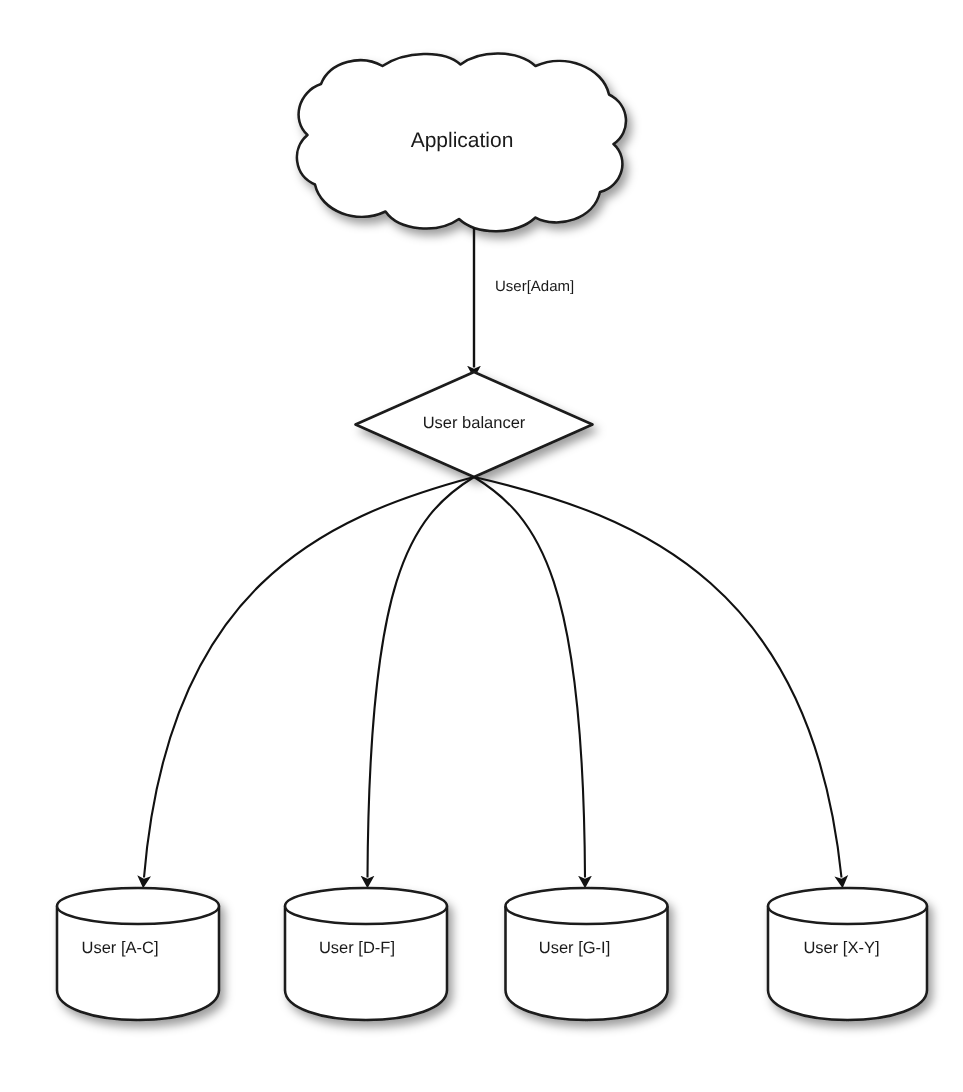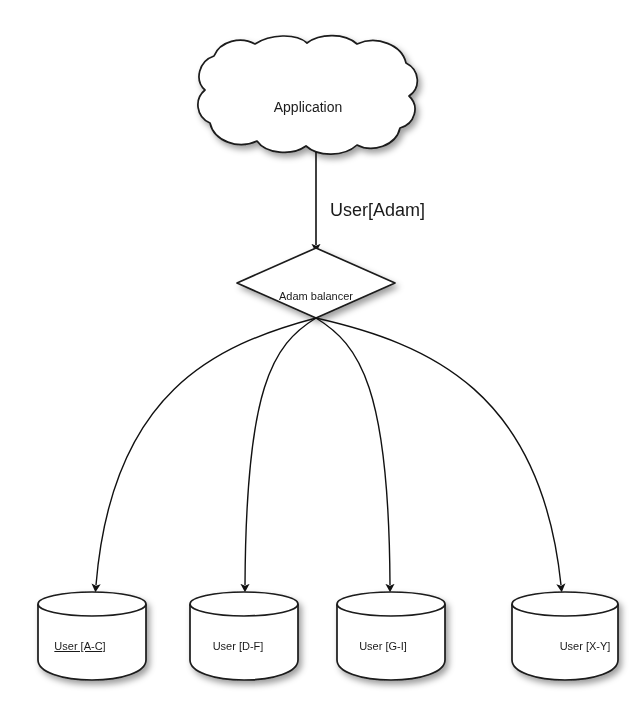--- a/index.html
+++ b/index.html
@@ -21,48 +21,47 @@
     top: 0;
     width: 642px;
     height: 728px;
   }
   .node-label {
     position: absolute;
     text-align: center;
     color: #1a1a1a;
     white-space: nowrap;
     pointer-events: none;
-    margin-top: 14px;
   }
   #cloud-label {
     left: 200px;
     top: 85px;
     width: 216px;
     font-size: 14px;
   }
   #diamond-label {
     left: 237px;
     top: 276px;
     width: 158px;
     font-size: 11px;
   }
   #edge-label-user {
     left: 330px;
     top: 186px;
-    font-size: 18px;
+    font-size: 10px;
     text-align: left;
   }
   .db-label {
     font-size: 11px;
     top: 626px;
   }
-  #db-label-0 { left: 38px;  width: 84px; text-decoration: underline; }
+  #db-label-0 { left: 38px;  width: 84px; }
   #db-label-1 { left: 190px; width: 96px; }
   #db-label-2 { left: 337px; width: 92px; }
-  #db-label-3 { left: 532px; width: 106px; }
+  #db-label-3 { left: 508px; width: 106px; }
 </style>
 </head>
 <body>
 
 <div id="canvas">
 
   <svg id="diagram-svg" viewBox="0 0 642 728">
     <defs>
       <filter id="softshadow" x="-30%" y="-30%" width="170%" height="170%">
         <feDropShadow dx="3" dy="4" stdDeviation="3.2" flood-color="#000000" flood-opacity="0.38"></feDropShadow>
@@ -114,20 +113,20 @@
     <g filter="url(#softshadow)">
       <path d="M 512,605 L 512,660 C 512,672 536,680 565,680 C 594,680 618,672 618,660 L 618,605 Z" fill="#ffffff" stroke="#1a1a1a" stroke-width="1.7"></path>
       <ellipse cx="565" cy="604" rx="53" ry="12" fill="#ffffff" stroke="#1a1a1a" stroke-width="1.7"></ellipse>
     </g>
   </svg>
 
   <div id="cloud-label" class="node-label">Application</div>
 
   <div id="edge-label-user" class="node-label">User[Adam]</div>
 
-  <div id="diamond-label" class="node-label">Adam balancer</div>
+  <div id="diamond-label" class="node-label">User balancer</div>
 
   <div id="db-label-0" class="node-label db-label">User [A-C]</div>
   <div id="db-label-1" class="node-label db-label">User [D-F]</div>
   <div id="db-label-2" class="node-label db-label">User [G-I]</div>
   <div id="db-label-3" class="node-label db-label">User [X-Y]</div>
 
 </div>
 
 </body></html>

